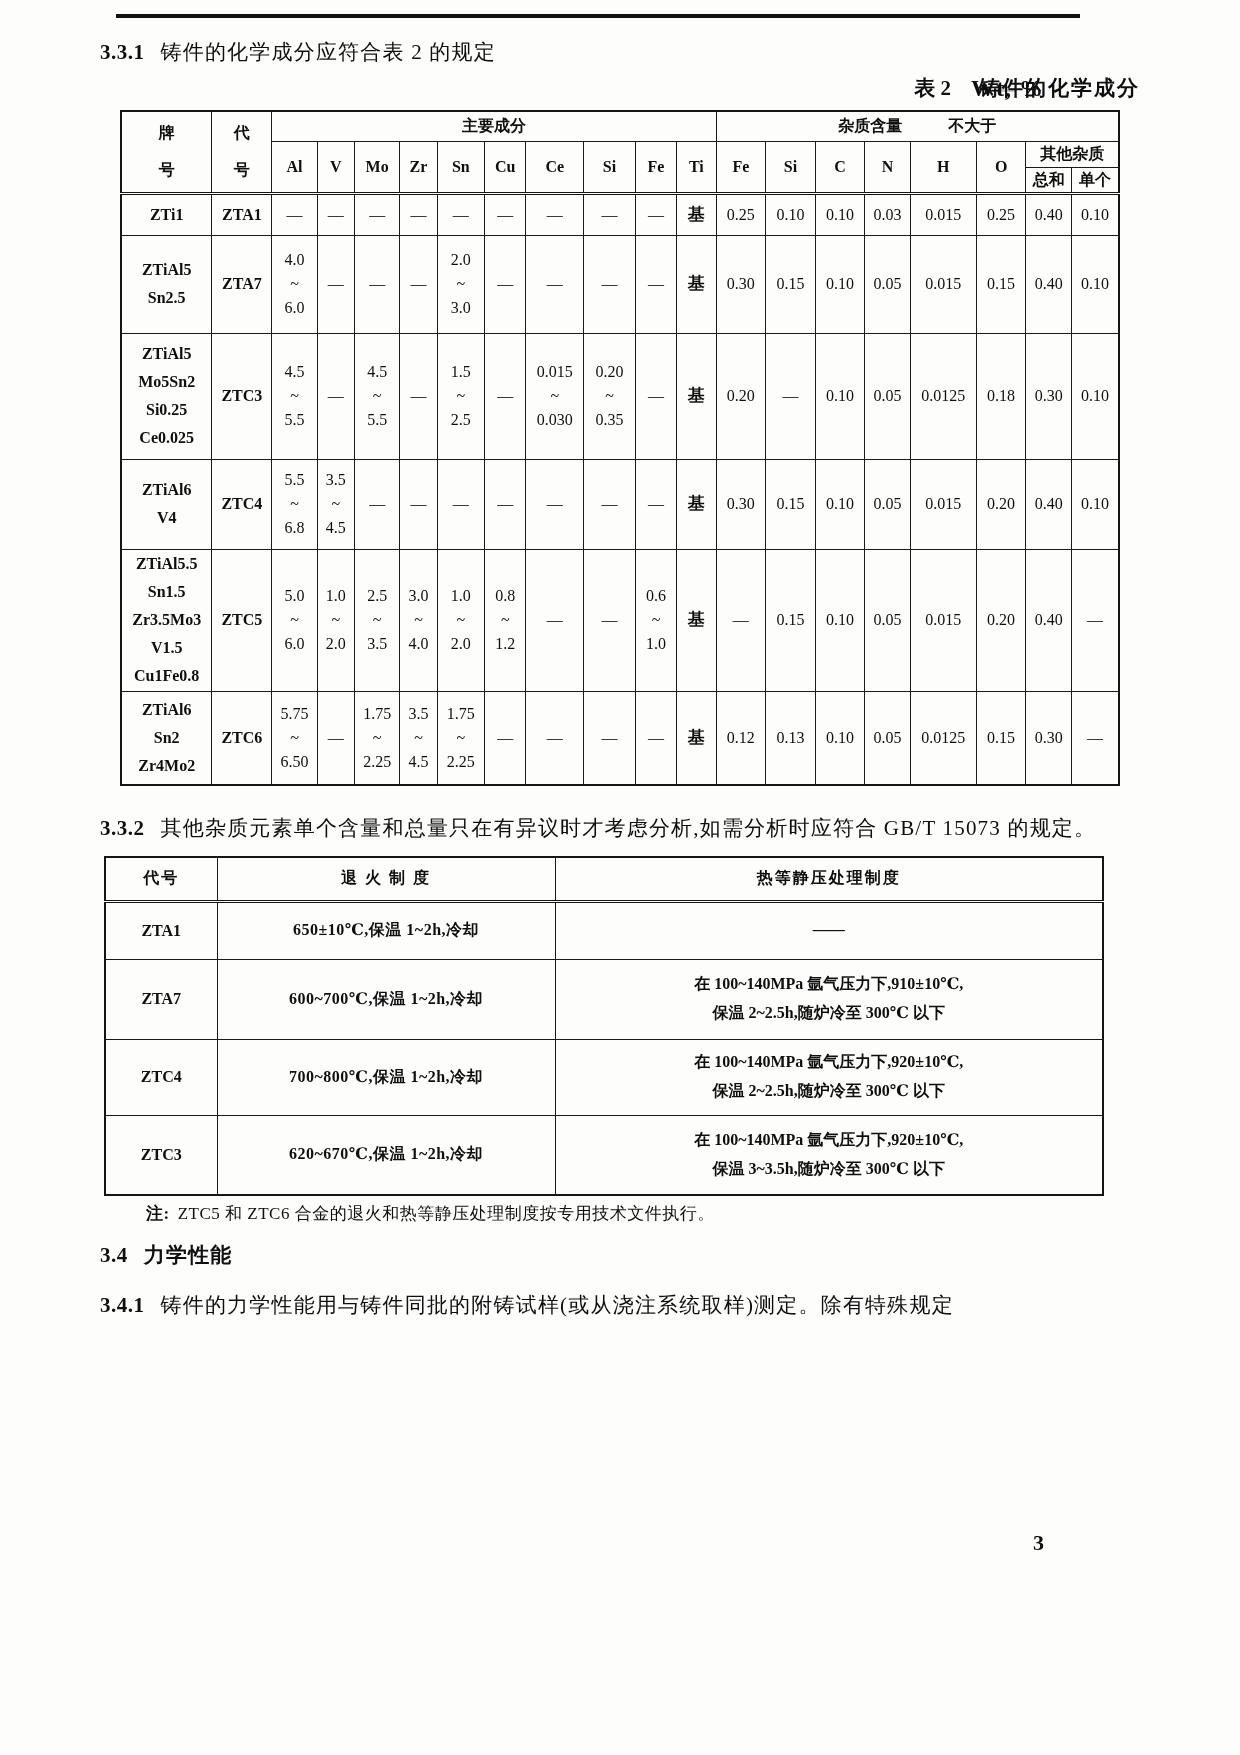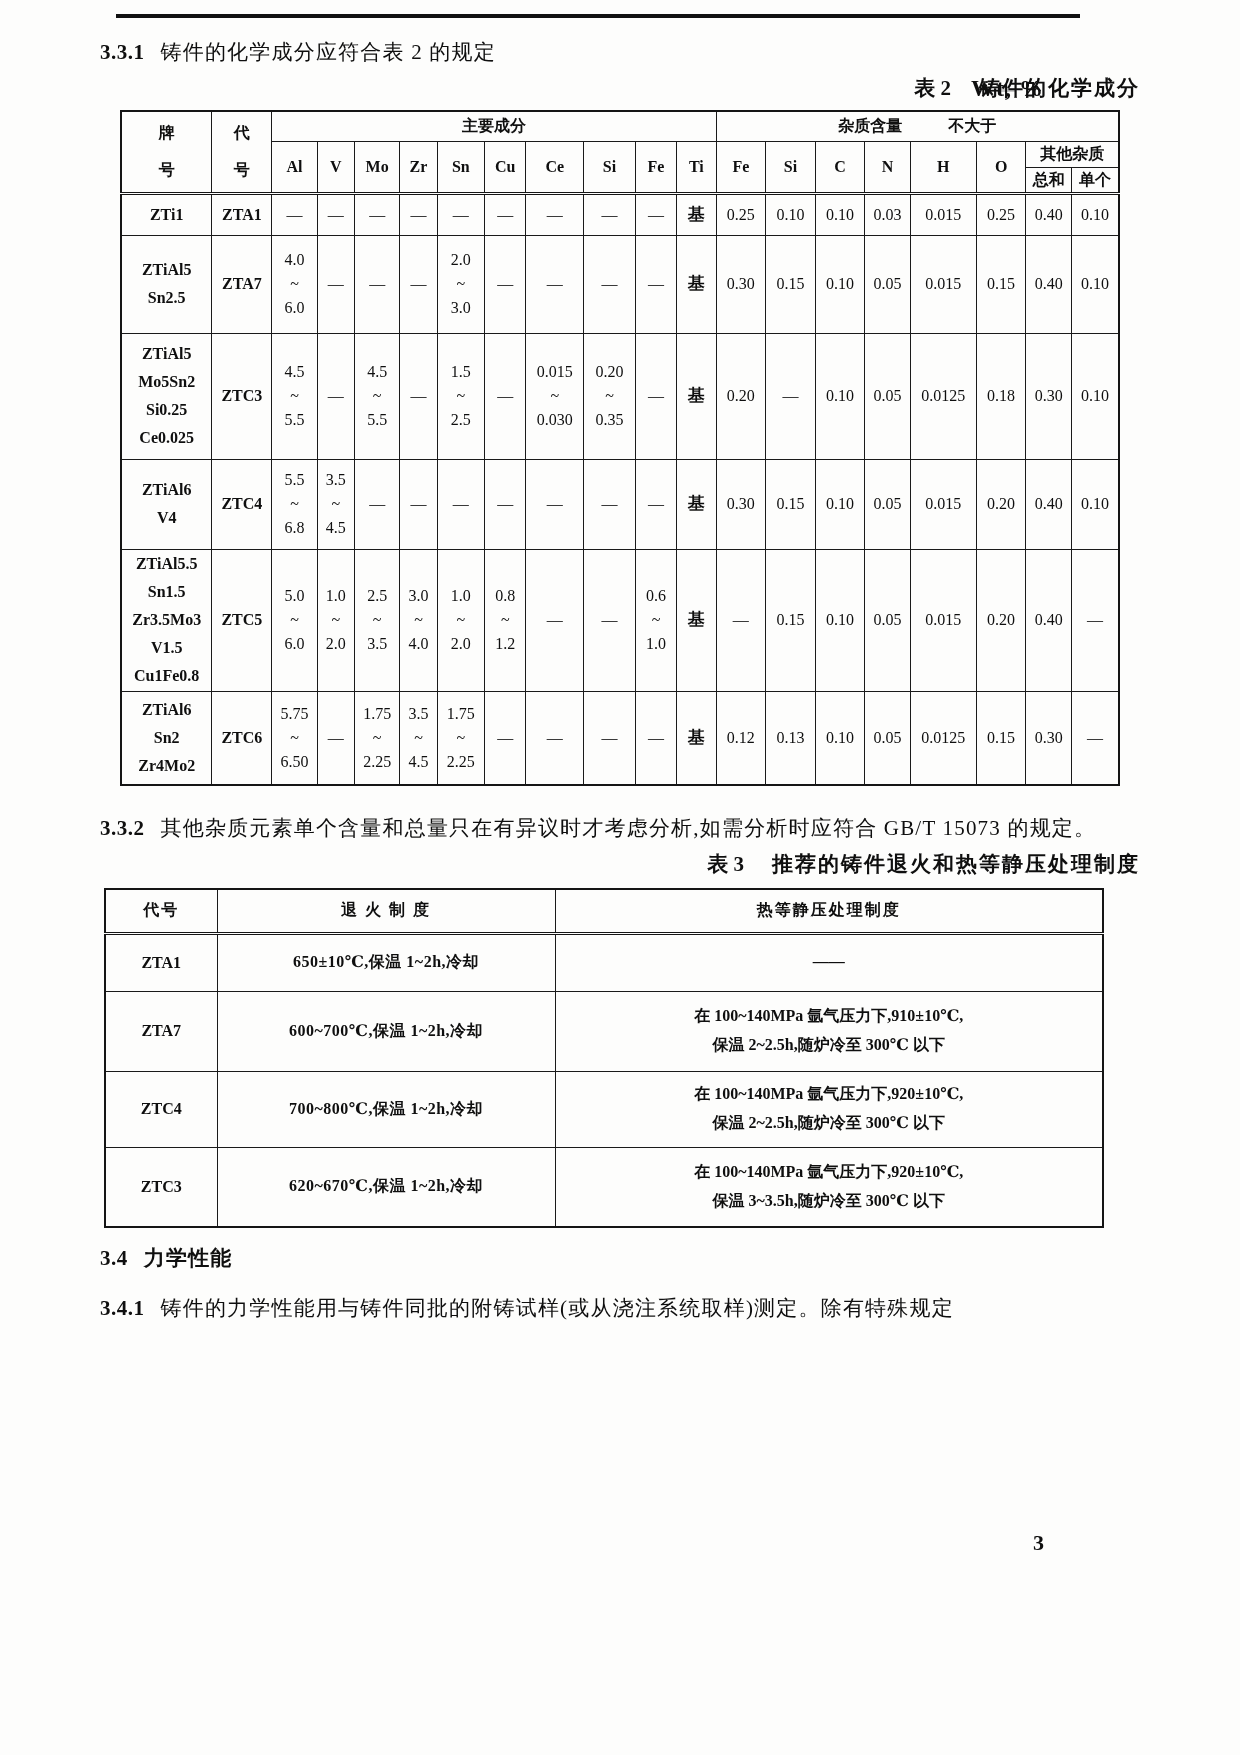--- a/index.html
+++ b/index.html
@@ -351,23 +351,20 @@
             <td>0.15</td>
             <td>0.30</td>
             <td>—</td>
           </tr>
         </tbody>
       </table>
 
     <p class="clause c332"><span class="num">3.3.2</span><span>其他杂质元素单个含量和总量只在有异议时才考虑分析,如需分析时应符合 GB/T 15073 的规定。</span></p>
 
 
-    <div class="caption-row t3caption">
-      <span class="cap-label">表 3</span><span class="cap-title">推荐的铸件退火和热等静压处理制度</span>
-    </div>
 
     <table id="t3">
         <colgroup>
           <col style="width: 112px;">
           <col style="width: 338px;">
           <col style="width: 548px;">
         </colgroup>
         <thead>
           <tr style="height: 44px;">
             <th>代号</th>
@@ -395,20 +392,21 @@
           </tr>
           <tr style="height: 80px;">
             <td class="code3">ZTC3</td>
             <td class="anneal">620~670℃,保温 1~2h,冷却</td>
             <td class="hip">在 100~140MPa 氩气压力下,920±10℃,
 保温 3~3.5h,随炉冷至 300℃ 以下</td>
           </tr>
         </tbody>
       </table>
 
+    <p class="note"><span class="note-label">注:</span><span>ZTC5 和 ZTC6 合金的退火和热等静压处理制度按专用技术文件执行。</span></p>
 
     <p class="clause bold-text c34"><span class="num">3.4</span><span>力学性能</span></p>
 
     <p class="clause c341"><span class="num">3.4.1</span><span>铸件的力学性能用与铸件同批的附铸试样(或从浇注系统取样)测定。除有特殊规定</span></p>
 
   </div>
 
   <div class="page-number">3</div>
 </div>
 

